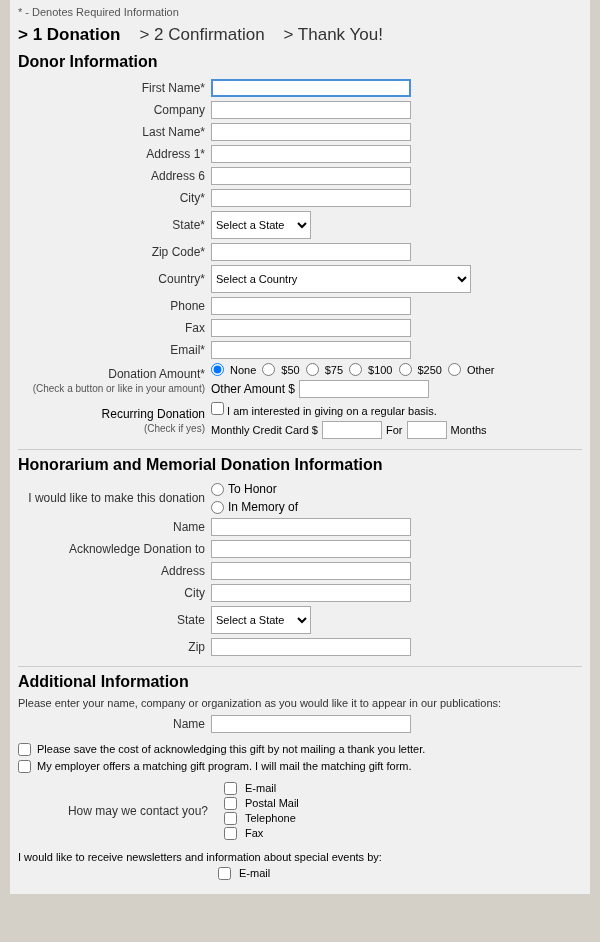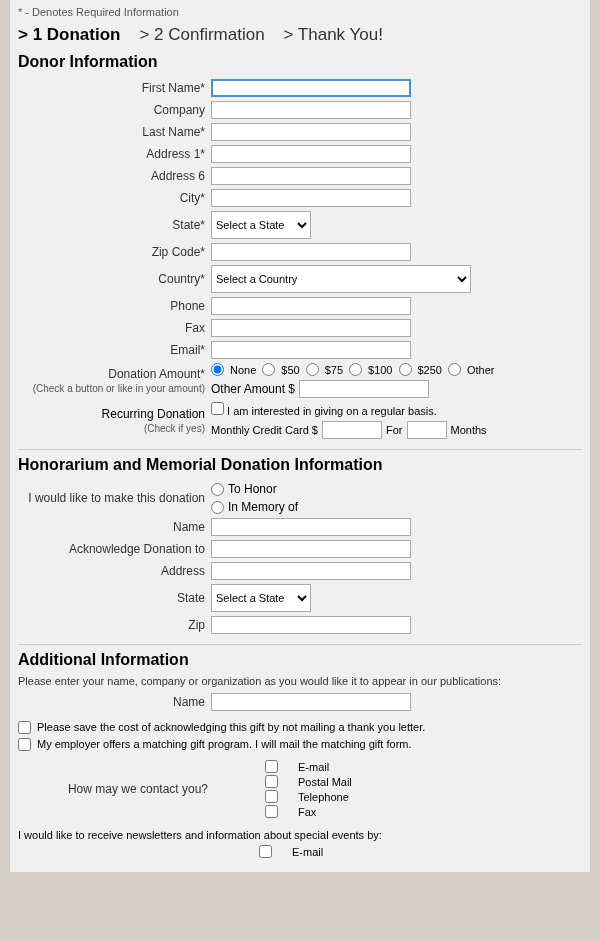--- a/index.html
+++ b/index.html
@@ -191,24 +191,22 @@
       resize: both;
     }
     .contact-options {
       display: flex;
       flex-direction: column;
       gap: 2px;
       margin-left: 10px;
     }
     .contact-option-row {
       display: flex;
-      align-items: center;
-      gap: 20px;
-      font-size: 11px;
-      margin-left: 41px;
+      gap: 8px;
+      font-size: 11px;
     }
     .newsletters-section {
       font-size: 11px;
       margin-top: 8px;
       margin-bottom: 4px;
     }
     .divider {
       border: none;
       border-top: 1px solid #ccc;
       margin: 6px 0;
@@ -405,20 +403,26 @@
       </td>
     </tr>
     <tr>
       <td class="label-cell">Acknowledge Donation to</td>
       <td class="input-cell">
         <input type="text" class="text-input" style="">
       </td>
     </tr>
     <tr>
       <td class="label-cell">Address</td>
+      <td class="input-cell">
+        <input type="text" class="text-input" style="">
+      </td>
+    </tr>
+    <tr>
+      <td class="label-cell">City</td>
       <td class="input-cell">
         <input type="text" class="text-input" style="">
       </td>
     </tr>
     <tr>
       <td class="label-cell">State</td>
       <td class="input-cell">
         <select class="select-input select-state">
           <option>Select a State</option>
         </select>

